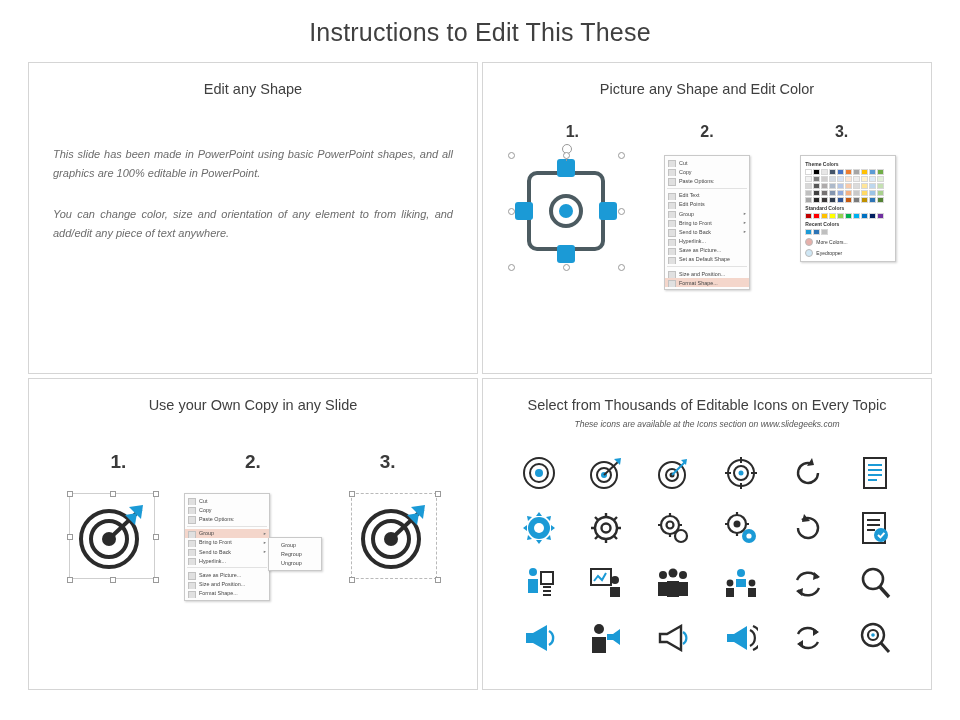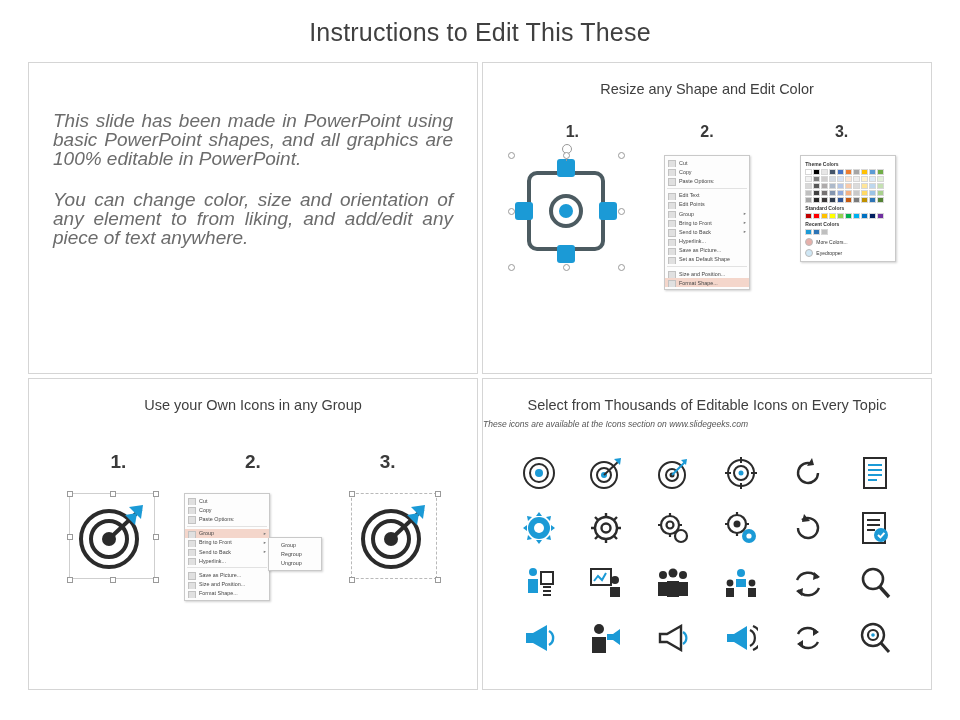--- a/index.html
+++ b/index.html
@@ -34,29 +34,30 @@
     background:#fff;
   }
   .panel-title{
     text-align:center;
     font-size:14.5px;
     color:#3f3f3f;
     margin-top:18px;
     font-weight:400;
   }
   .panel-sub{
+    text-align:center;
     font-size:8.5px;
     color:#555;
     font-style:italic;
     margin-top:6px;
   }
   
   .para{
     font-style:italic;
-    font-size:19px;
+    font-size:11px;
     color:#6c6c6c;
     line-height:19px;
     margin:16px 24px;
     text-align:justify;
   }
   .para.first{margin-top:48px;}
   .para.second{margin-top:22px;}
 
   
   .numrow{
@@ -158,26 +159,27 @@
 </head>
 <body>
 
 <div class="slide">
 
   <div class="slide-title">Instructions to Edit This These</div>
 
   <div class="grid">
 
     <div class="panel">
+      <div class="panel-title">Edit any Shape</div>
       <div class="para first">This slide has been made in PowerPoint using basic PowerPoint shapes, and all graphics are 100% editable in PowerPoint.</div>
       <div class="para second">You can change color, size and orientation of any element to from liking, and add/edit any piece of text anywhere.</div>
     </div>
 
     <div class="panel">
-      <div class="panel-title">Resize any Shape and Edit Color</div>
+      <div class="panel-title">Picture any Shape and Edit Color</div>
 
       <div class="numrow">
         <div class="num">1.</div>
         <div class="num">2.</div>
         <div class="num">3.</div>
       </div>
 
       <div class="figrow">
 
         <div class="fig">
@@ -316,21 +318,21 @@
               <span class="circ" style="background:#cfe7f5"></span>
               <span>Eyedropper</span>
             </div>
           </div>
         </div>
 
       </div>
     </div>
 
     <div class="panel">
-      <div class="panel-title">Use your Own Icons in any Group</div>
+      <div class="panel-title">Use your Own Copy in any Slide</div>
 
       <div class="numrow numrow-big" style="margin-top:38px">
         <div class="num">1.</div>
         <div class="num">2.</div>
         <div class="num">3.</div>
       </div>
 
       <div class="figrow" style="margin-top:20px">
 
         <div class="fig">

